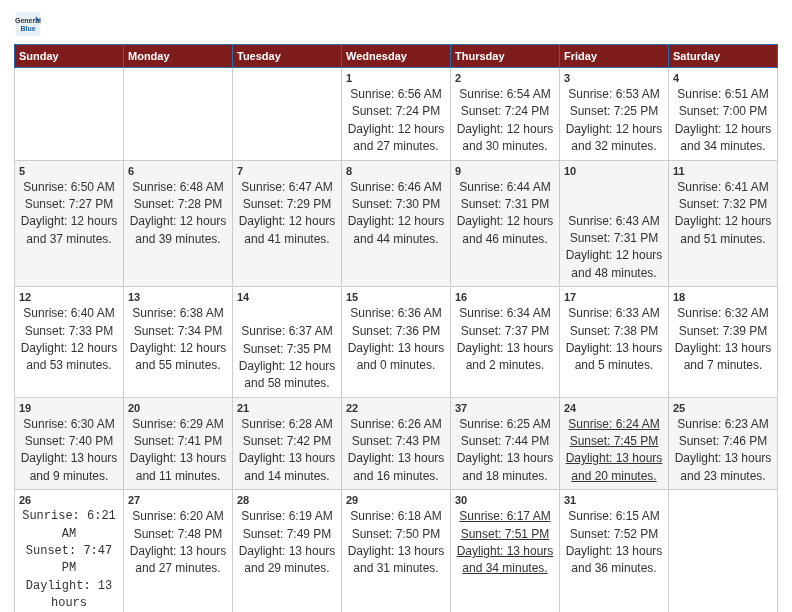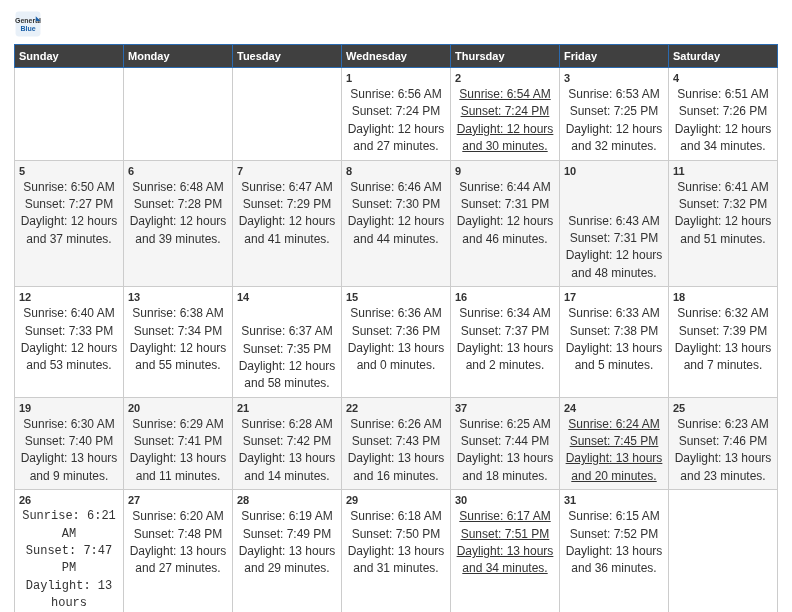--- a/index.html
+++ b/index.html
@@ -44,21 +44,21 @@
       font-size: 14px;
       color: #333;
       font-style: italic;
     }
     .calendar-table {
       width: 100%;
       border-collapse: collapse;
       table-layout: fixed;
     }
     .calendar-table thead th {
-      background-color: #404040;
+      background-color: #7f1d1d;
       color: #fff;
       font-size: 11px;
       font-weight: bold;
       padding: 5px 4px;
       text-align: left;
       border: 1px solid #2a6ab0;
     }
     .calendar-table tbody td {
       border: 1px solid #ccc;
       vertical-align: top;
@@ -125,36 +125,36 @@
           <td class="empty-cell"></td>
           <td>
             <span class="day-number">1</span>
             <div class="day-info" style="white-space: pre-line;">Sunrise: 6:56 AM
 Sunset: 7:24 PM
 Daylight: 12 hours
 and 27 minutes.</div>
           </td>
           <td>
             <span class="day-number">2</span>
-            <div class="day-info" style="white-space: pre-line; text-decoration: underline;">Sunrise: 6:54 AM
+            <div class="day-info" style="white-space: pre-line;">Sunrise: 6:54 AM
 Sunset: 7:24 PM
 Daylight: 12 hours
 and 30 minutes.</div>
           </td>
           <td>
             <span class="day-number">3</span>
             <div class="day-info" style="white-space: pre-line;">Sunrise: 6:53 AM
 Sunset: 7:25 PM
 Daylight: 12 hours
 and 32 minutes.</div>
           </td>
           <td>
             <span class="day-number">4</span>
             <div class="day-info" style="white-space: pre-line;">Sunrise: 6:51 AM
-Sunset: 7:26 PM
+Sunset: 7:00 PM
 Daylight: 12 hours
 and 34 minutes.</div>
           </td>
         </tr>
         <tr>
           <td>
             <span class="day-number">5</span>
             <div class="day-info" style="white-space: pre-line;">Sunrise: 6:50 AM
 Sunset: 7:27 PM
 Daylight: 12 hours

